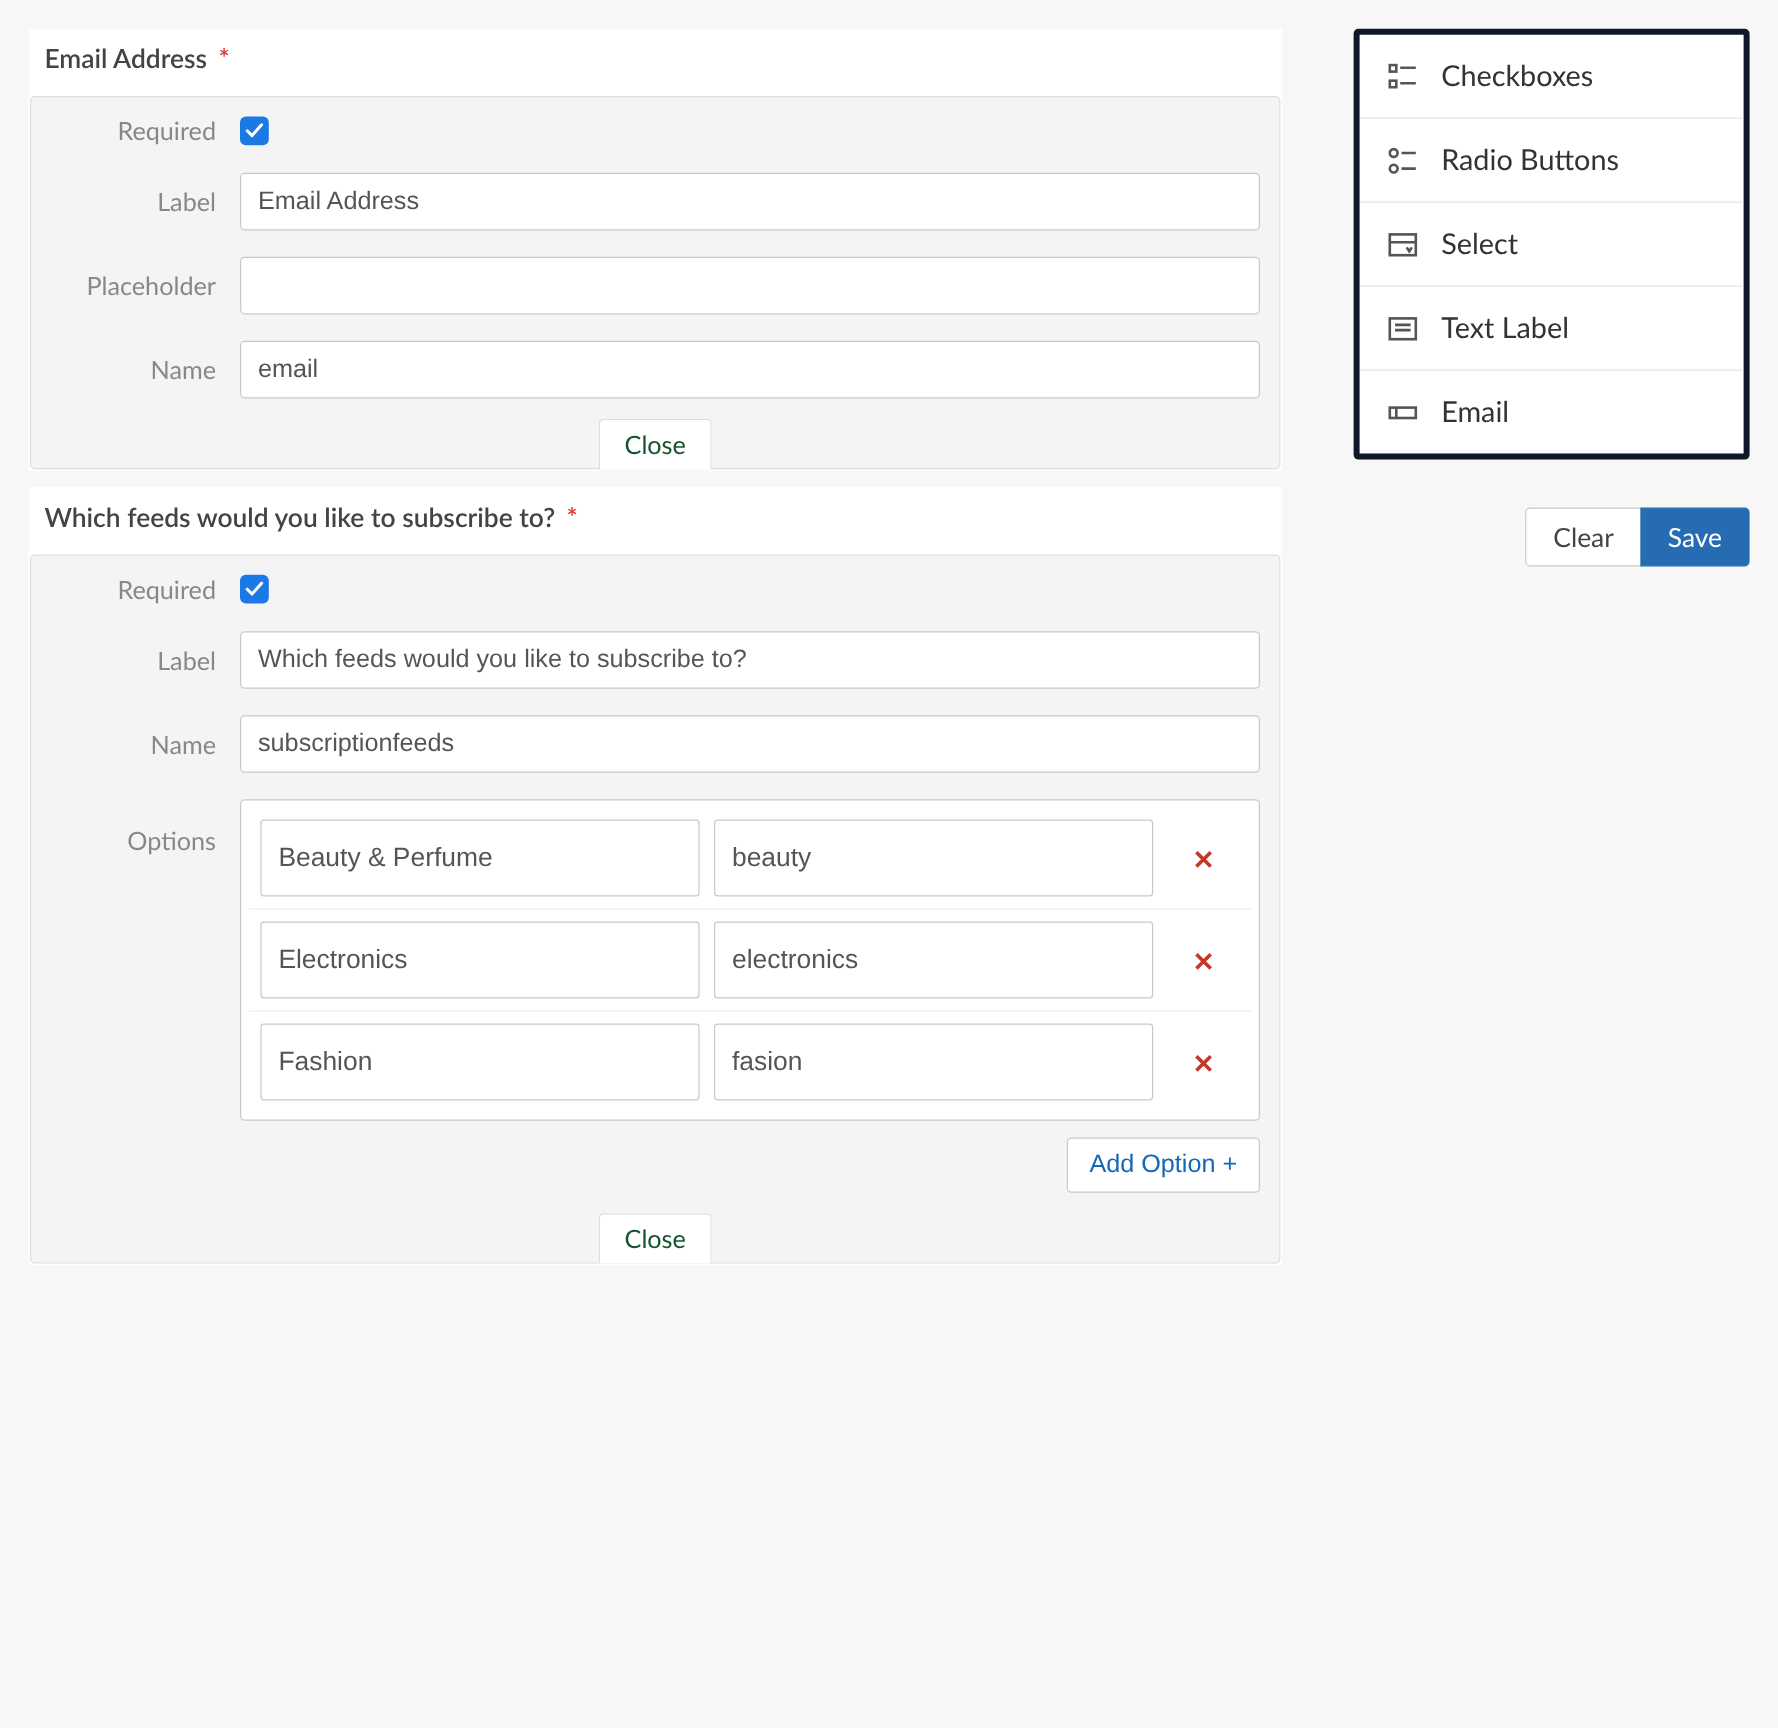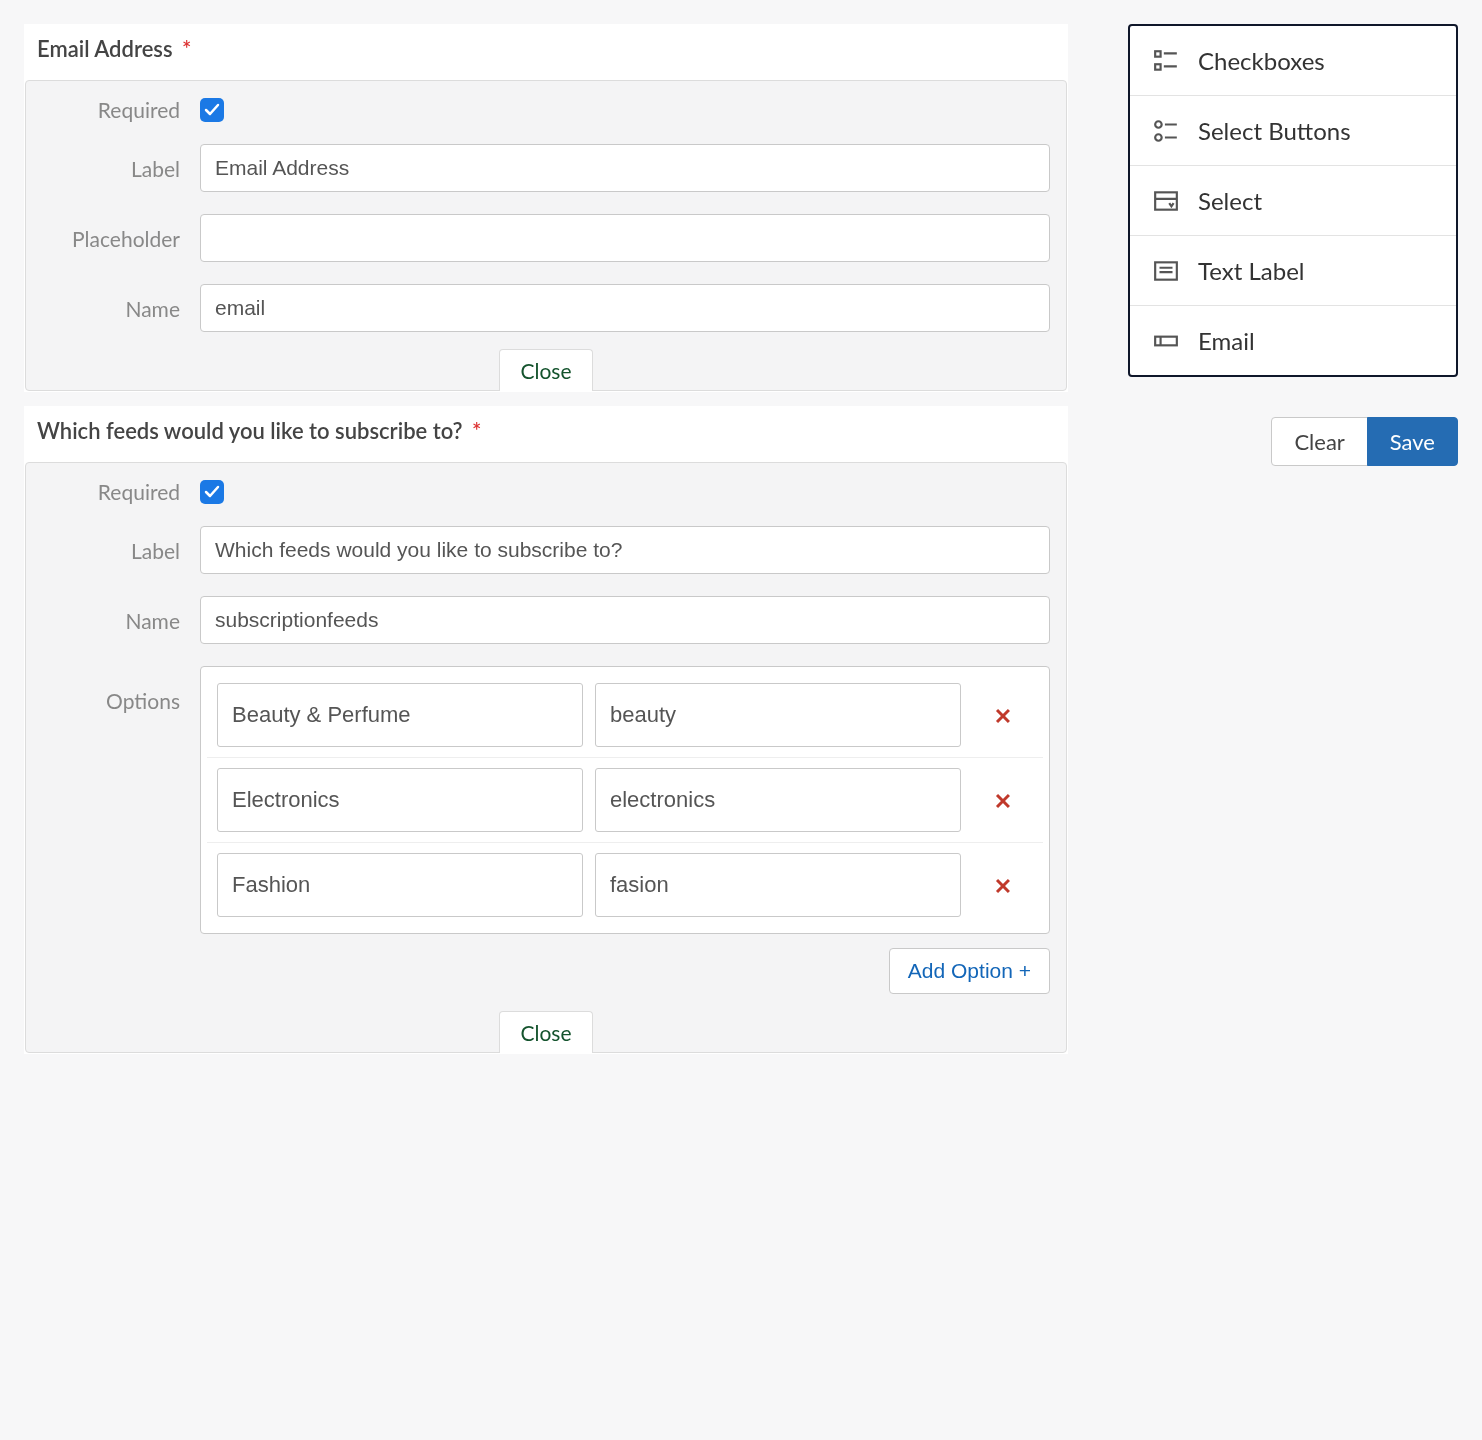--- a/index.html
+++ b/index.html
@@ -133,21 +133,21 @@
     border-radius: 4px;
     padding: 10px 18px;
     font-size: 21px;
     color: #1366b8;
     cursor: pointer;
   }
   .clearfix::after { content: ""; display: block; clear: both; }
 
   
   .palette {
-    border: 2px solid #0f172a;
+    border: 5px solid #0f172a;
     border-radius: 4px;
     background: #fff;
     overflow: hidden;
   }
   .palette-item {
     display: flex;
     align-items: center;
     gap: 18px;
     padding: 20px 22px;
     border-bottom: 1px solid #e3e3e3;
@@ -320,21 +320,21 @@
 
       <div class="palette-item">
         <span class="picon">
           <svg viewBox="0 0 24 24" width="26" height="26" fill="none" stroke="currentColor" stroke-width="2">
               <circle cx="5" cy="6" r="3"></circle>
               <circle cx="5" cy="18" r="3"></circle>
               <line x1="11" y1="6" x2="22" y2="6"></line>
               <line x1="11" y1="18" x2="22" y2="18"></line>
             </svg>
         </span>
-        <span>Select Buttons</span>
+        <span>Radio Buttons</span>
       </div>
 
       <div class="palette-item">
         <span class="picon">
           <svg viewBox="0 0 24 24" width="26" height="26" fill="none" stroke="currentColor" stroke-width="2">
               <rect x="2" y="4" width="20" height="16"></rect>
               <line x1="2" y1="10" x2="22" y2="10"></line>
               <polyline points="15,14 17,17 19,14"></polyline>
             </svg>
         </span>

